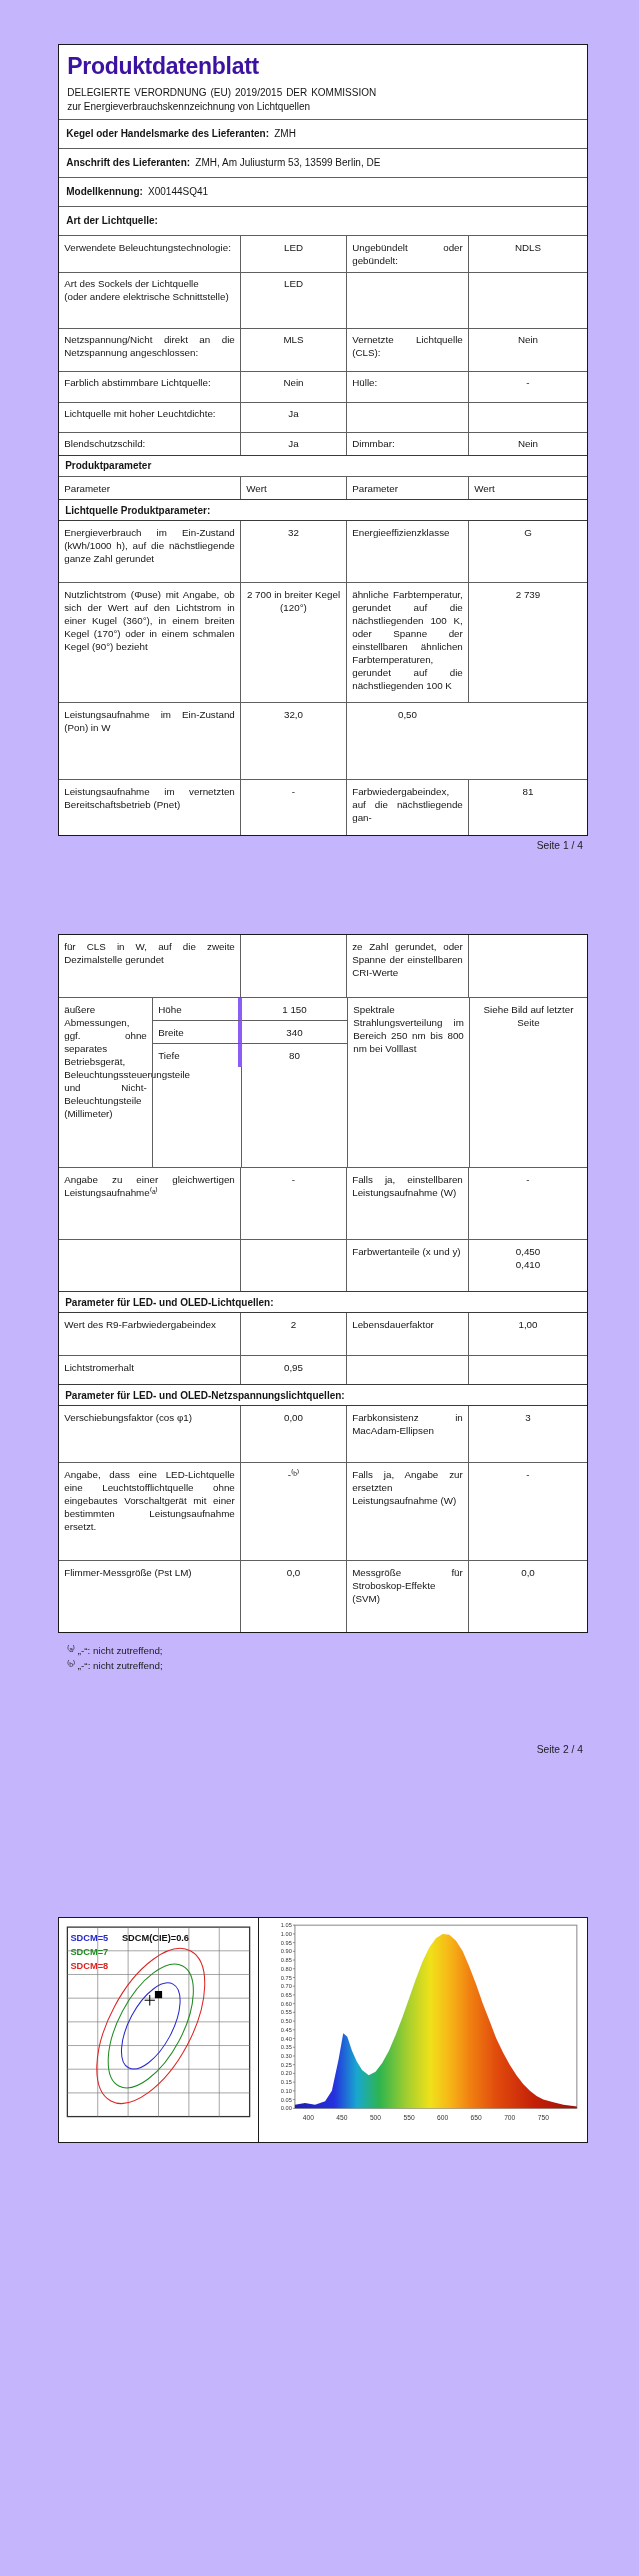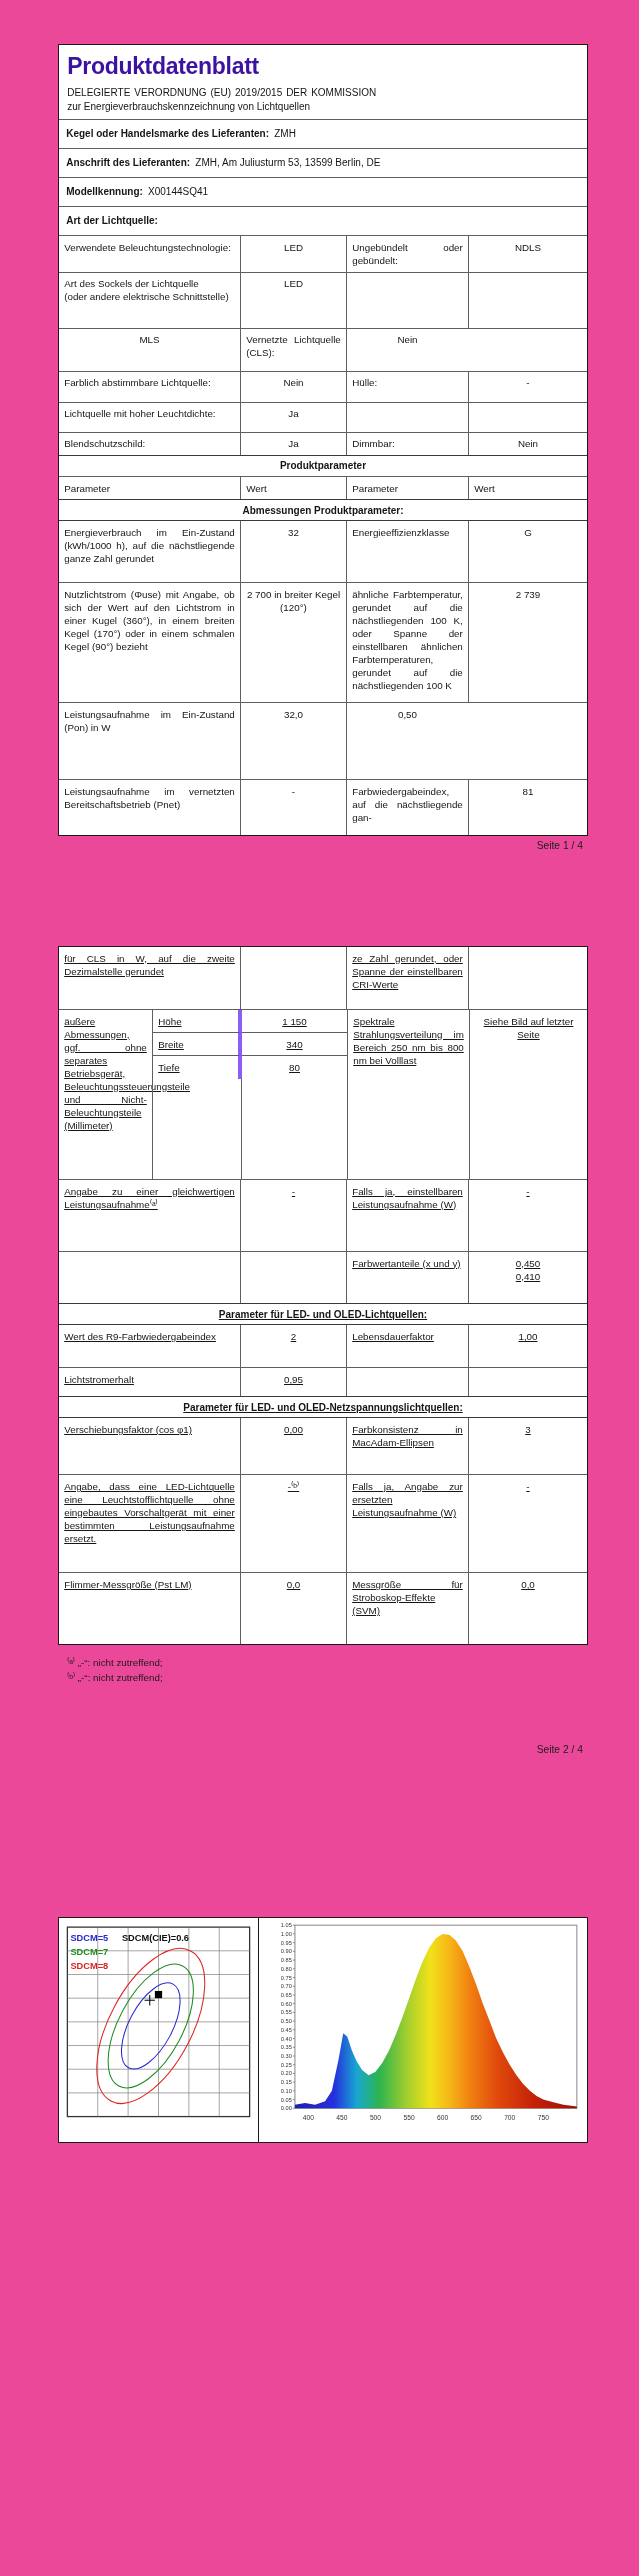--- a/index.html
+++ b/index.html
@@ -1,40 +1,40 @@
 <!DOCTYPE html>
 <html style="font-size:8.2px"><head>
 <meta charset="utf-8">
 <style>
   html,body{margin:0;padding:0;background:#fff;}
   body{font-family:"Liberation Sans",sans-serif;color:#151515;}
   #canvas{position:relative;width:639px;height:3615px;background:#fff;overflow:hidden;}
-  .page{position:absolute;left:0;width:639px;height:904px;overflow:hidden;background:#ec4899;}
+  .page{position:absolute;left:0;width:639px;height:904px;overflow:hidden;background:#c4b5fd;}
   #page1{top:0;} #page2{top:904px;} #page3{top:1807px;}
   .page-footer{position:absolute;top:840px;right:56px;font-size:10.3px;color:#1c1c1c;}
   .sheet{box-sizing:border-box;margin-left:58px;width:530px;border:1px solid #1a1a1a;background:#fff;}
   #sheet1{margin-top:44px;height:792px;overflow:hidden;}
-  #sheet2{margin-top:42px;text-decoration:underline;}
+  #sheet2{margin-top:30px;}
   #sheet3{margin-top:110px;height:226px;display:grid;grid-template-columns:200px 1fr;}
   
   .titleblock{padding:8.2px 8.2px 6.2px;}
   .doc-title{font-size:23px;font-weight:bold;letter-spacing:-0.3px;color:#3c12a0;}
   .doc-sub{margin-top:6.2px;font-size:10px;line-height:13.4px;max-width:309px;text-align:justify;}
   
   .trow{border-top:1px solid #5f5f5f;box-sizing:border-box;}
   .sheet > :first-child{border-top:none;}
   .info-row{padding:6.2px 7.2px;font-size:10px;line-height:13px;min-height:29px;}
   .info-row .lbl{font-weight:bold;}
   .info-row .val{margin-left:5.2px;}
   .grid4{display:grid;grid-template-columns:181px 106px 122px 1fr;}
   .grid4 > div{box-sizing:border-box;padding:4.6px 5.2px;font-size:9.8px;line-height:13px;}
   .grid4 > div + div{border-left:1px solid #5f5f5f;}
   .cp{text-align:justify;white-space:pre-line;}
   .cv{text-align:center;white-space:pre-line;}
-  .sec{font-weight:bold;font-size:10px;padding:4.6px 6.2px;border-top:1.5px solid #3a3a3a;text-align:center;}
+  .sec{font-weight:bold;font-size:10px;padding:4.6px 6.2px;border-top:1.5px solid #3a3a3a;}
   .sec.center{}
   .bt3{border-top:1.5px solid #3a3a3a;}
   
   .dims{display:flex;flex-direction:column;border-left:1px solid #5f5f5f;padding:0!important;}
   .dims .drow{display:grid;grid-template-columns:89px 1fr;}
   .dims .drow > div{padding:4.6px 5.2px;font-size:9.8px;line-height:13px;box-sizing:border-box;}
   .dims .dk{border-right:4px solid #8b5cf6;}
   .dims .drow.b > div{border-bottom:1px solid #5f5f5f;}
   .dims .dv{text-align:center;}
   .dims .dfill{flex:1;display:grid;grid-template-columns:89px 1fr;}
@@ -79,20 +79,21 @@
         <div class="cv">NDLS</div>
       </div>
       <div class="trow grid4" style="min-height:56px">
         <div class="cp">Art des Sockels der Lichtquelle
 (oder andere elektrische Schnittstelle)</div>
         <div class="cv">LED</div>
         <div class="cp"></div>
         <div class="cv"></div>
       </div>
       <div class="trow grid4" style="min-height:43px">
+        <div class="cp">Netzspannung/Nicht direkt an die Netzspannung angeschlossen:</div>
         <div class="cv">MLS</div>
         <div class="cp">Vernetzte Lichtquelle (CLS):</div>
         <div class="cv">Nein</div>
       </div>
       <div class="trow grid4" style="min-height:31px">
         <div class="cp">Farblich abstimmbare Lichtquelle:</div>
         <div class="cv">Nein</div>
         <div class="cp">Hülle:</div>
         <div class="cv">-</div>
       </div>
@@ -109,21 +110,21 @@
         <div class="cv">Nein</div>
       </div>
 
       <div class="trow sec center">Produktparameter</div>
       <div class="trow grid4">
         <div>Parameter</div>
         <div>Wert</div>
         <div>Parameter</div>
         <div>Wert</div>
       </div>
-      <div class="trow sec center">Abmessungen Produktparameter:</div>
+      <div class="trow sec center">Lichtquelle Produktparameter:</div>
 
       <div class="trow grid4 bt3" style="min-height:62px">
         <div class="cp">Energieverbrauch im Ein-Zustand (kWh/1000 h), auf die nächstliegende ganze Zahl gerundet</div>
         <div class="cv">32</div>
         <div class="cp">Energieeffizienzklasse</div>
         <div class="cv">G</div>
       </div>
       <div class="trow grid4" style="min-height:120px">
         <div class="cp">Nutzlichtstrom (Φuse) mit Angabe, ob sich der Wert auf den Lichtstrom in einer Kugel (360°), in einem breiten Kegel (170°) oder in einem schmalen Kegel (90°) bezieht</div>
         <div class="cv">2 700 in breiter Kegel (120°)</div>

